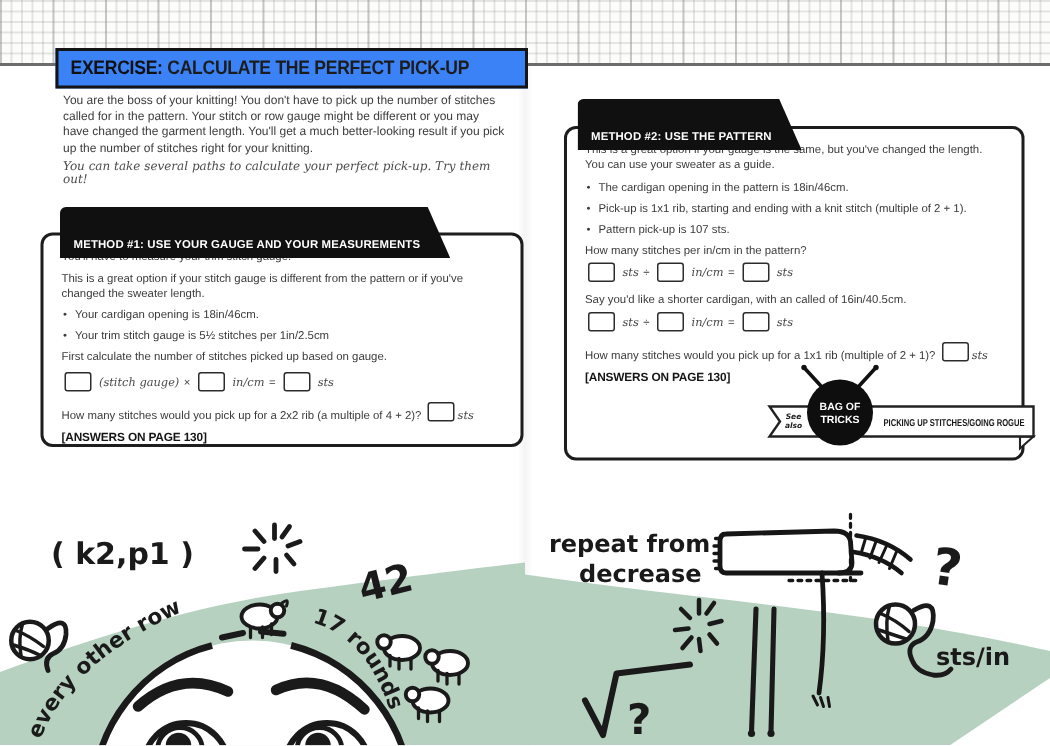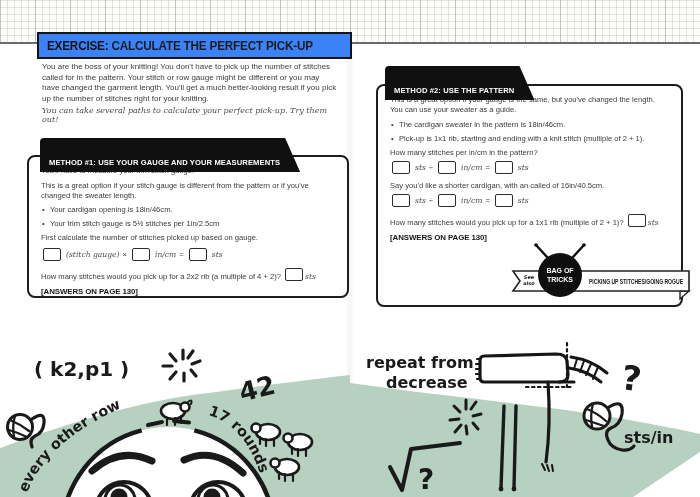--- a/index.html
+++ b/index.html
@@ -80,22 +80,23 @@
     <div class="qrow">
       <span>How many stitches would you pick up for a 2x2 rib (a multiple of 4 + 2)?</span>
       <span class="bx"></span><span class="hw">sts</span>
     </div>
     <div class="answers">[ANSWERS ON PAGE 130]</div>
   </div>
 
   <div class="tab" style="left:385px;top:66px;">METHOD #2: USE THE PATTERN</div>
   <div class="mbox" style="left:376px;top:84px;width:279px;height:210px;">
     <p>This is a great option if your gauge is the same, but you've changed the length. You can use your sweater as a guide.</p>
-    <div class="bullet">The cardigan sweater in the pattern is 18in/46cm.</div>
+    <div class="bullet">The cardigan opening in the pattern is 18in/46cm.</div>
     <div class="bullet">Pick-up is 1x1 rib, starting and ending with a knit stitch (multiple of 2 + 1).</div>
+    <div class="bullet">Pattern pick-up is 107 sts.</div>
     <p style="margin-bottom:2px;">How many stitches per in/cm in the pattern?</p>
     <div class="eq">
       <span class="bx"></span>
       <span class="hw">sts</span>
       <span>÷</span>
       <span class="bx"></span>
       <span class="hw">in/cm</span>
       <span>=</span>
       <span class="bx"></span>
       <span class="hw">sts</span>

